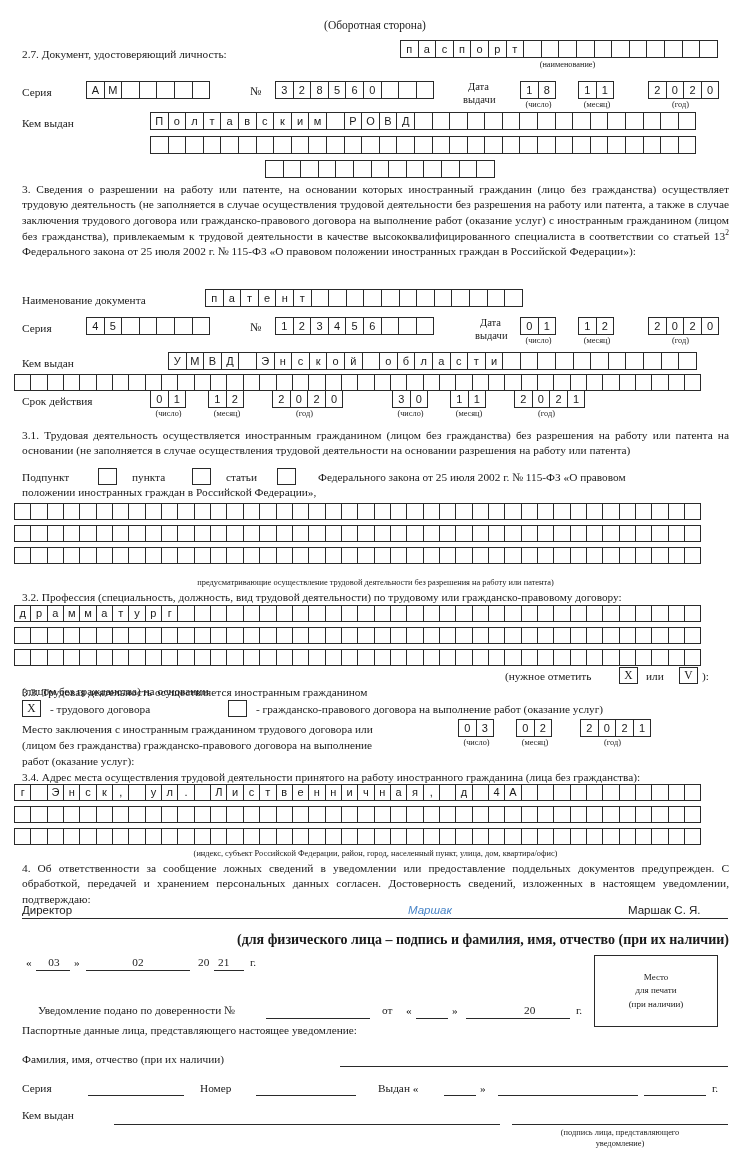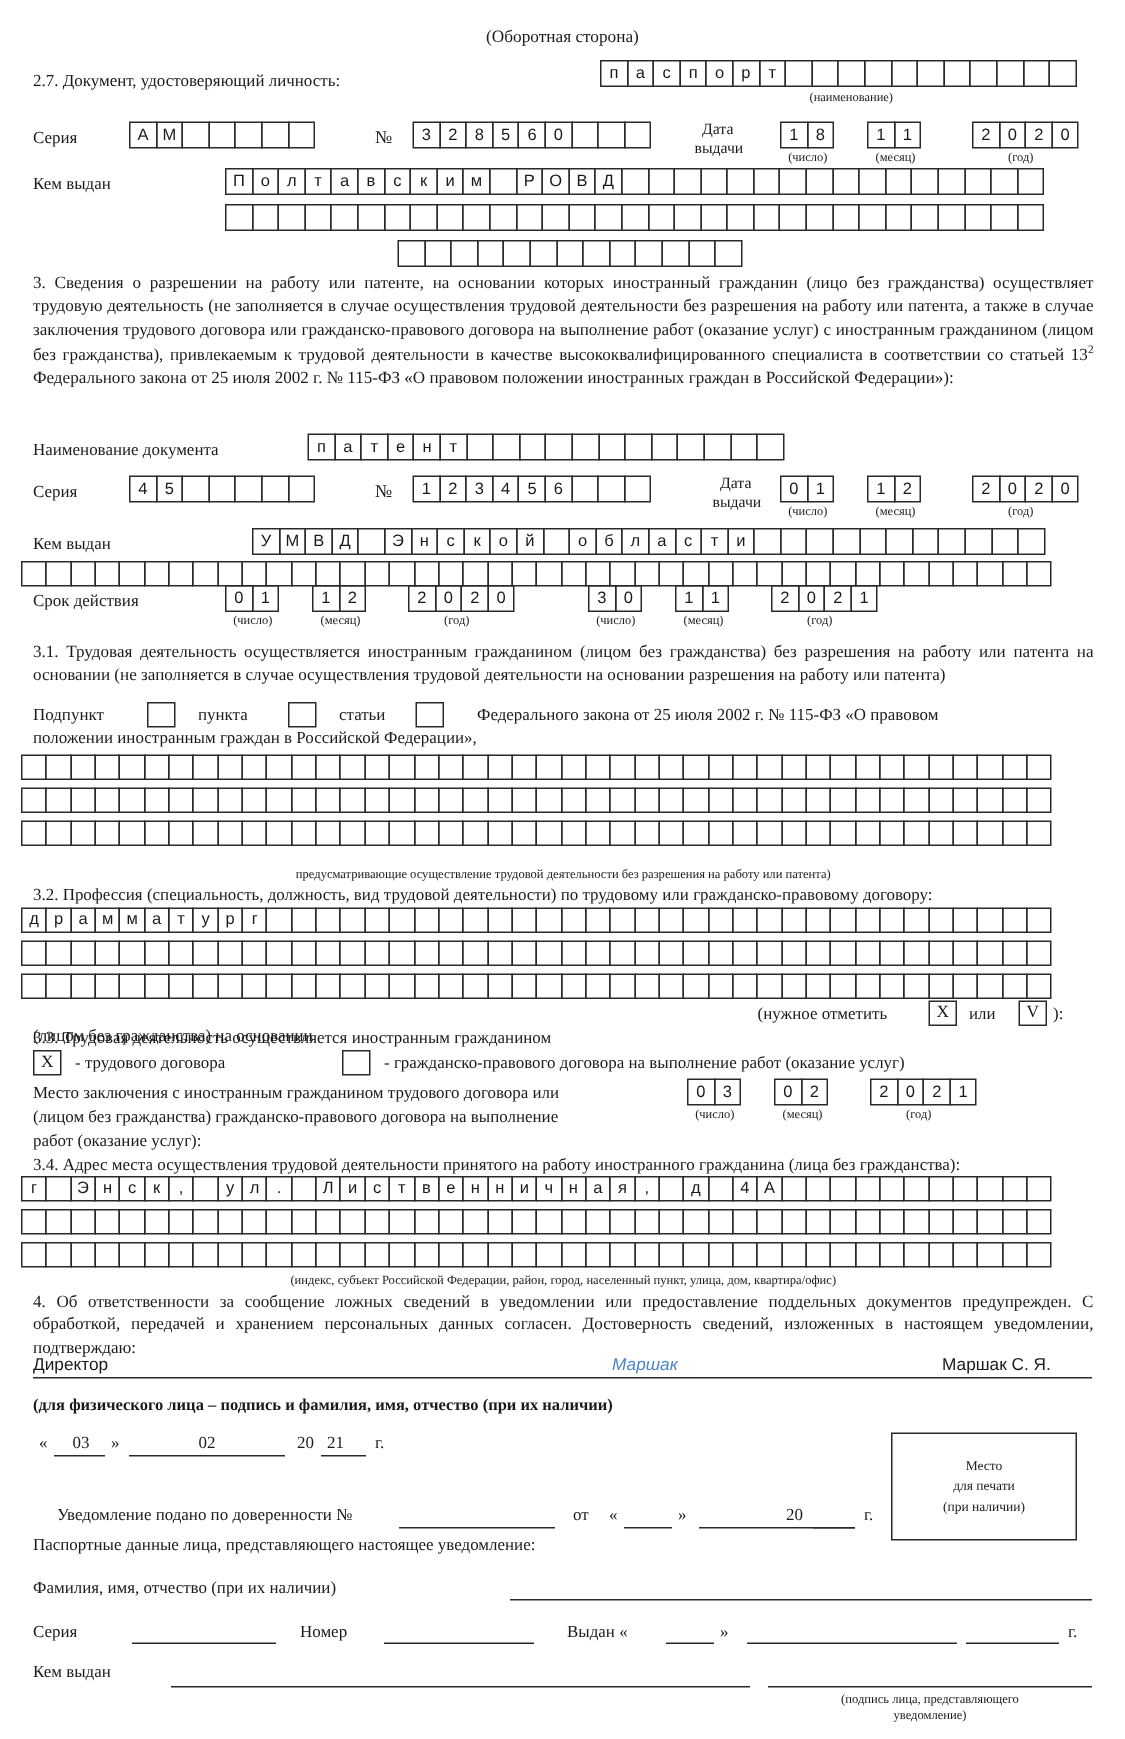--- a/index.html
+++ b/index.html
@@ -20,21 +20,21 @@
     font-family:"Liberation Sans","DejaVu Sans",sans-serif;
   }
   .cells .c:first-child{margin-left:0;}
   .cells.tight .c{width:17.35px;height:17px;line-height:15px;}
   .cap{font-size:8.3px;text-align:center;white-space:nowrap;}
   .sec-text{font-size:11.4px;line-height:1.34;text-align:justify;}
   .box-s{display:inline-block;width:19px;height:17px;border:1px solid #2a2a2a;
      box-sizing:border-box;text-align:center;line-height:15px;font-size:11.5px;
      vertical-align:middle;font-family:"Liberation Serif",serif;}
   .note{font-size:8.4px;text-align:center;line-height:1.25;}
-  .note-b{font-size:11px;text-align:left;font-weight:bold;line-height:1.25;}
+  .note-b{font-size:14px;text-align:right;font-weight:bold;line-height:1.25;}
   .sig{color:#4a86c8;font-style:italic;font-family:"Liberation Sans","DejaVu Sans",sans-serif;font-size:11.5px;}
   .stamp{
     position:absolute;border:1px solid #2a2a2a;box-sizing:border-box;
     text-align:center;font-size:9px;line-height:1.45;
     display:flex;flex-direction:column;justify-content:center;align-items:center;
   }
   .abs{position:absolute;}
   .ln{position:absolute;border-bottom:1px solid #2a2a2a;height:0;}
   sup{font-size:7.5px;vertical-align:super;}
 </style>
@@ -376,21 +376,21 @@
 
   <div class="abs sec-text" style="left:22px;top:428px;width:707px;">3.1. Трудовая деятельность осуществляется  иностранным гражданином (лицом без гражданства) без разрешения на работу  или патента на основании (не заполняется в случае осуществления трудовой деятельности на основании разрешения на работу или патента)</div>
 
   <div class="abs" style="left:22px;top:470px;">Подпункт</div>
   <div class="abs box-s" style="left:98px;top:468px;"></div>
   <div class="abs" style="left:132px;top:470px;">пункта</div>
   <div class="abs box-s" style="left:192px;top:468px;"></div>
   <div class="abs" style="left:226px;top:470px;">статьи</div>
   <div class="abs box-s" style="left:277px;top:468px;"></div>
   <div class="abs" style="left:318px;top:470px;">Федерального закона  от 25 июля 2002 г.  № 115-ФЗ  «О правовом</div>
-  <div class="abs" style="left:22px;top:485px;">положении иностранным граждан в Российской Федерации»,</div>
+  <div class="abs" style="left:22px;top:485px;">положении иностранных граждан в Российской Федерации»,</div>
 
   <div class="abs cells tight" id="s31-r1" style="left:14px;top:503px;">
       <div class="c"></div>
       <div class="c"></div>
       <div class="c"></div>
       <div class="c"></div>
       <div class="c"></div>
       <div class="c"></div>
       <div class="c"></div>
       <div class="c"></div>

